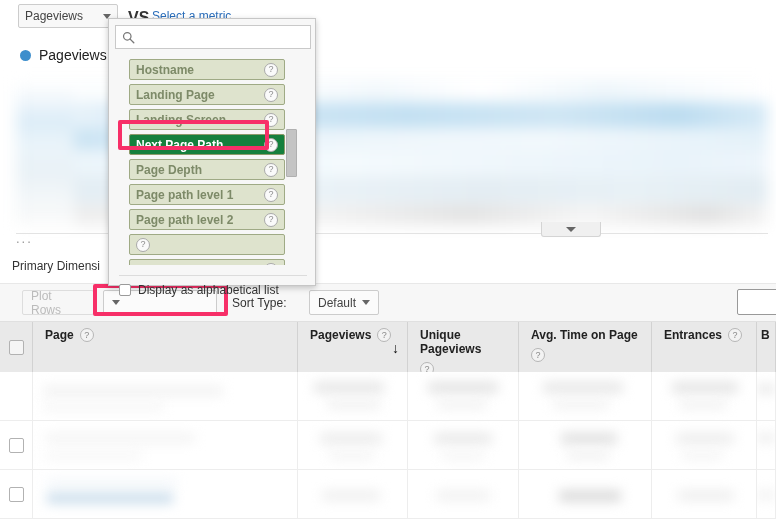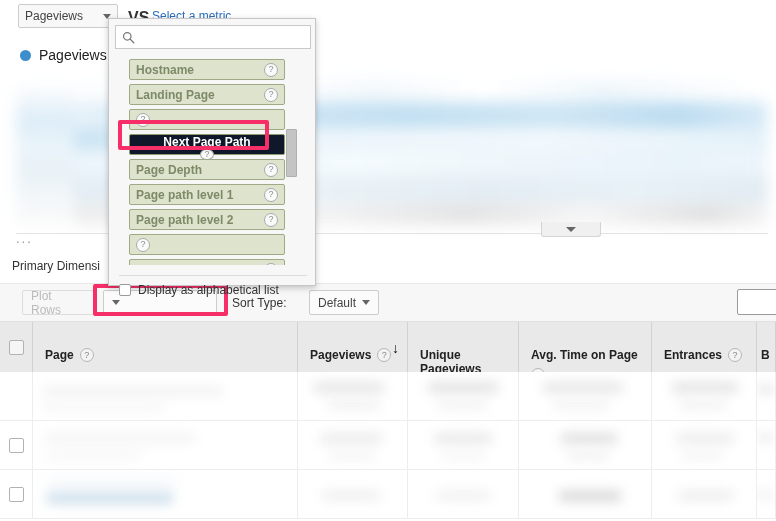--- a/index.html
+++ b/index.html
@@ -69,21 +69,21 @@
 
   
   .pink-ann {
     position:absolute; border:4px solid #f72f68; border-radius:2px; pointer-events:none;
   }
   #ann-secondary-dimension { left:93px; top:284px; width:135px; height:32px; }
 
   
   .table-wrap { position:absolute; left:0; top:322px; width:776px; height:199px; }
   .thead { position:absolute; left:0; top:0; width:776px; height:50px; background:#e9e9e9; display:flex; }
-  .th { position:relative; border-right:1px solid #d2d2d2; padding:26px 8px 0 12px; }
+  .th { position:relative; border-right:1px solid #d2d2d2; padding:6px 8px 0 12px; }
   .th .th-inner { display:flex; align-items:center; gap:6px; flex-wrap:wrap; }
   .th-text { font-size:12px; font-weight:bold; color:#222; }
   .qmark {
     display:inline-flex; align-items:center; justify-content:center;
     width:14px; height:14px; border-radius:50%;
     border:1px solid #b6b6b6; background:#f3f3f3; color:#888; font-size:9px; line-height:1;
     cursor:pointer;
   }
   .th.check-col { width:33px; padding:0; display:flex; align-items:center; justify-content:center; }
   .hdr-checkbox { width:15px; height:15px; border:1px solid #b2b2b2; background:#f5f5f5; border-radius:2px; cursor:pointer; }
@@ -107,21 +107,21 @@
   .dd-search-icon { width:13px; height:13px; flex:0 0 13px; margin-right:4px; }
   .dd-search-input { border:none; outline:none; flex:1; font-size:12px; color:#333; background:transparent; height:20px; }
   .dd-list { position:absolute; left:20px; top:40px; width:156px; height:206px; overflow:hidden; }
   .dd-item {
     position:relative; height:21px; margin-bottom:4px;
     background:#dee3cd; border:1px solid #9faa85; border-radius:2px;
     display:flex; align-items:center; padding:0 6px; cursor:pointer;
   }
   .dd-item .itxt { flex:1; font-size:12px; font-weight:bold; color:#7d8a68; white-space:nowrap; }
   .dd-item .qmark { width:14px;height:14px; border-color:#a9a9a9; background:#fafafa; color:#8d8d8d; }
-  .dd-item.selected { background:#0f172a; border-color:#8d9a6b;flex-direction:column; }
+  .dd-item.selected { background:#15803d; border-color:#8d9a6b; }
   .dd-item.selected .itxt { color:#ffffff; }
   .dd-scroll-track { position:absolute; right:18px; top:42px; width:11px; height:200px; background:#f7f7f7; }
   .dd-scroll-thumb { position:absolute; right:18px; top:110px; width:11px; height:48px; background:#c4c4c4; border:1px solid #b0b0b0; border-radius:1px; cursor:pointer; }
   .dd-divider { position:absolute; left:10px; top:256px; width:188px; height:1px; background:#dcdcdc; }
   .dd-footer { position:absolute; left:10px; top:264px; display:flex; align-items:center; gap:7px; }
   .dd-checkbox { width:12px; height:12px; border:1px solid #9a9a9a; background:#fff; border-radius:2px; cursor:pointer; }
   .dd-footer-label { font-size:12px; color:#333; white-space:nowrap; }
   #ann-next-page-path { left:118px; top:120px; width:151px; height:30px; z-index:50; }
 </style>
 </head>
@@ -322,20 +322,21 @@
     <div class="dd-list">
       <div class="dd-item">
         <span class="itxt">Hostname</span>
         <span class="qmark">?</span>
       </div>
       <div class="dd-item">
         <span class="itxt">Landing Page</span>
         <span class="qmark">?</span>
       </div>
       <div class="dd-item">
+        <span class="itxt">Landing Screen</span>
         <span class="qmark">?</span>
       </div>
       <div class="dd-item selected">
         <span class="itxt">Next Page Path</span>
         <span class="qmark">?</span>
       </div>
       <div class="dd-item">
         <span class="itxt">Page Depth</span>
         <span class="qmark">?</span>
       </div>

